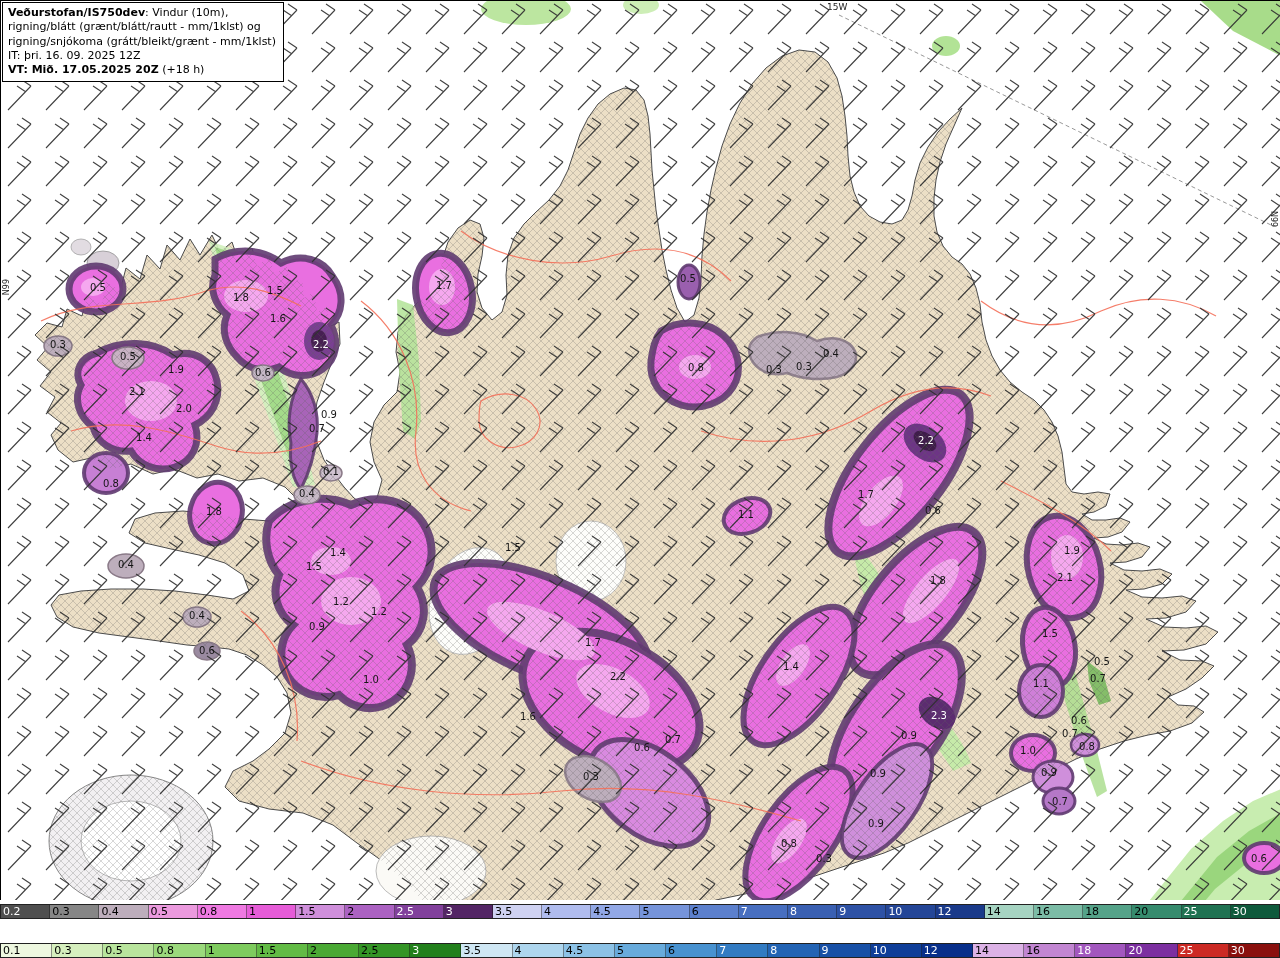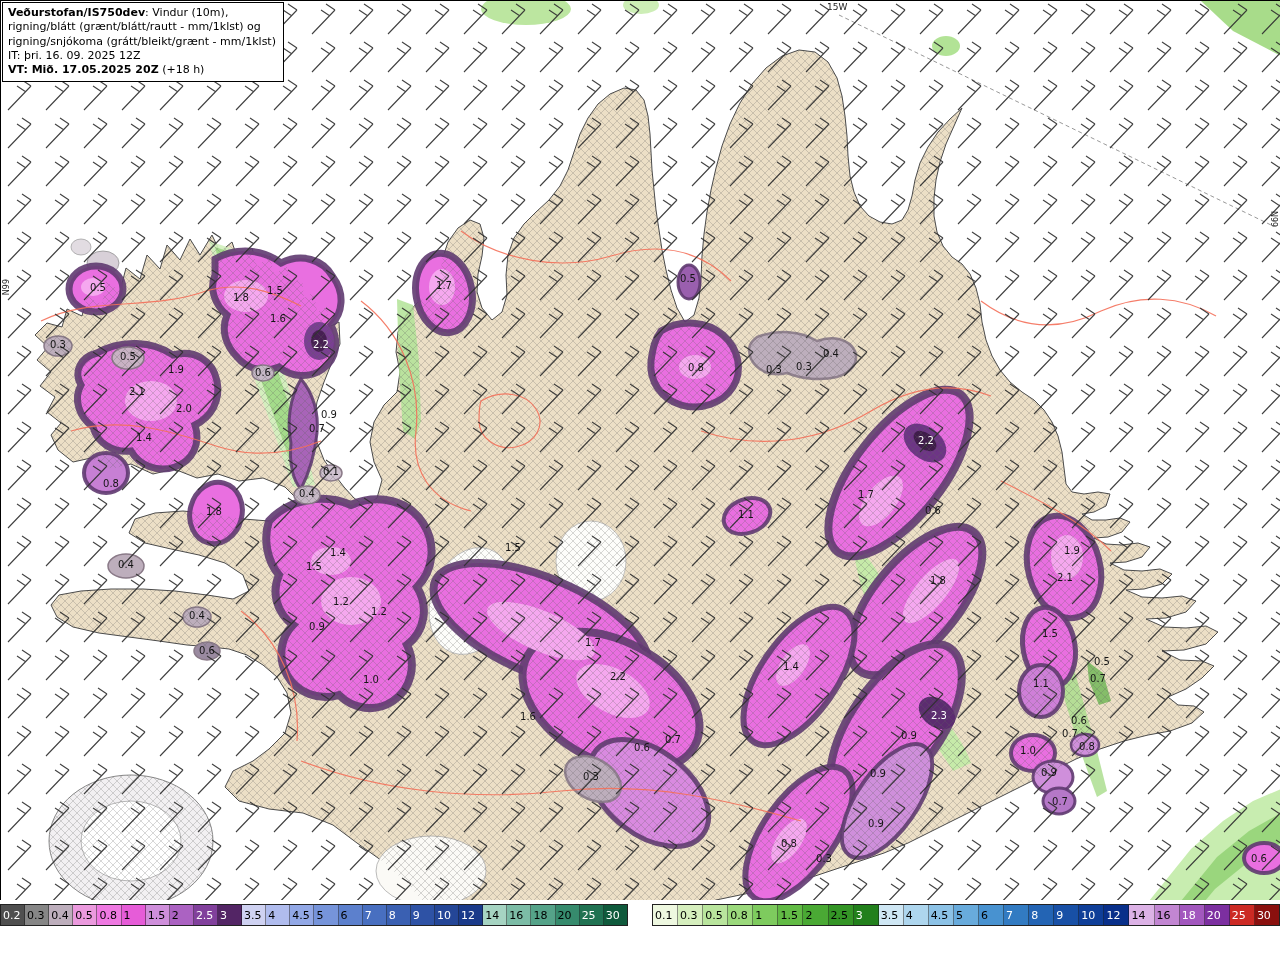--- a/index.html
+++ b/index.html
@@ -6,21 +6,21 @@
   #frame{position:relative;width:1280px;height:958px;background:#fff;overflow:hidden;}
   #map{position:absolute;left:0;top:0;width:1280px;height:900px;border:1px solid #000;box-sizing:border-box;background:#fff;}
   #mapsvg{position:absolute;left:0;top:0;}
   #value-labels{position:absolute;left:0;top:0;width:1280px;height:900px;pointer-events:none;}
   .vlabel{position:absolute;transform:translate(-50%,-50%);font-size:10px;color:#151515;white-space:nowrap;}
   #title-box{position:absolute;left:1px;top:1px;z-index:6;background:#fff;border:1px solid #000;padding:3px 7px 4px 5px;font-size:11px;line-height:1.3;color:#000;}
   #title-box .b{font-weight:bold;}
   #meridian-label{position:absolute;left:826px;top:1px;font-size:9px;color:#222;z-index:4;}
   #n99-left{position:absolute;left:1px;top:278px;font-size:8px;color:#222;writing-mode:vertical-rl;transform:rotate(180deg);z-index:4;}
   #n99-right{position:absolute;right:1px;top:210px;font-size:8px;color:#222;writing-mode:vertical-rl;z-index:4;}
-  #legend{position:absolute;left:0;bottom:0;width:1280px;height:58px;background:#fff;box-sizing:border-box;padding:4px 0;display:flex;flex-direction:row;justify-content:center;gap:24px;}
+  #legend{position:absolute;left:0;bottom:0;width:1280px;height:58px;background:#fff;box-sizing:border-box;padding:4px 0;display:flex;flex-direction:column;justify-content:space-between;gap:24px;}
   .bar{display:flex;height:22px;width:1280px;border:1px solid #222;box-sizing:border-box;}
   .cell{flex:1;display:flex;align-items:center;border-right:1px solid rgba(20,20,20,0.45);box-sizing:border-box;}
   .cell:last-child{border-right:none;}
   .cell span{font-size:11px;padding-left:2px;}
 </style>
 </head>
 <body>
 
 <div id="frame">
   <div id="map">

